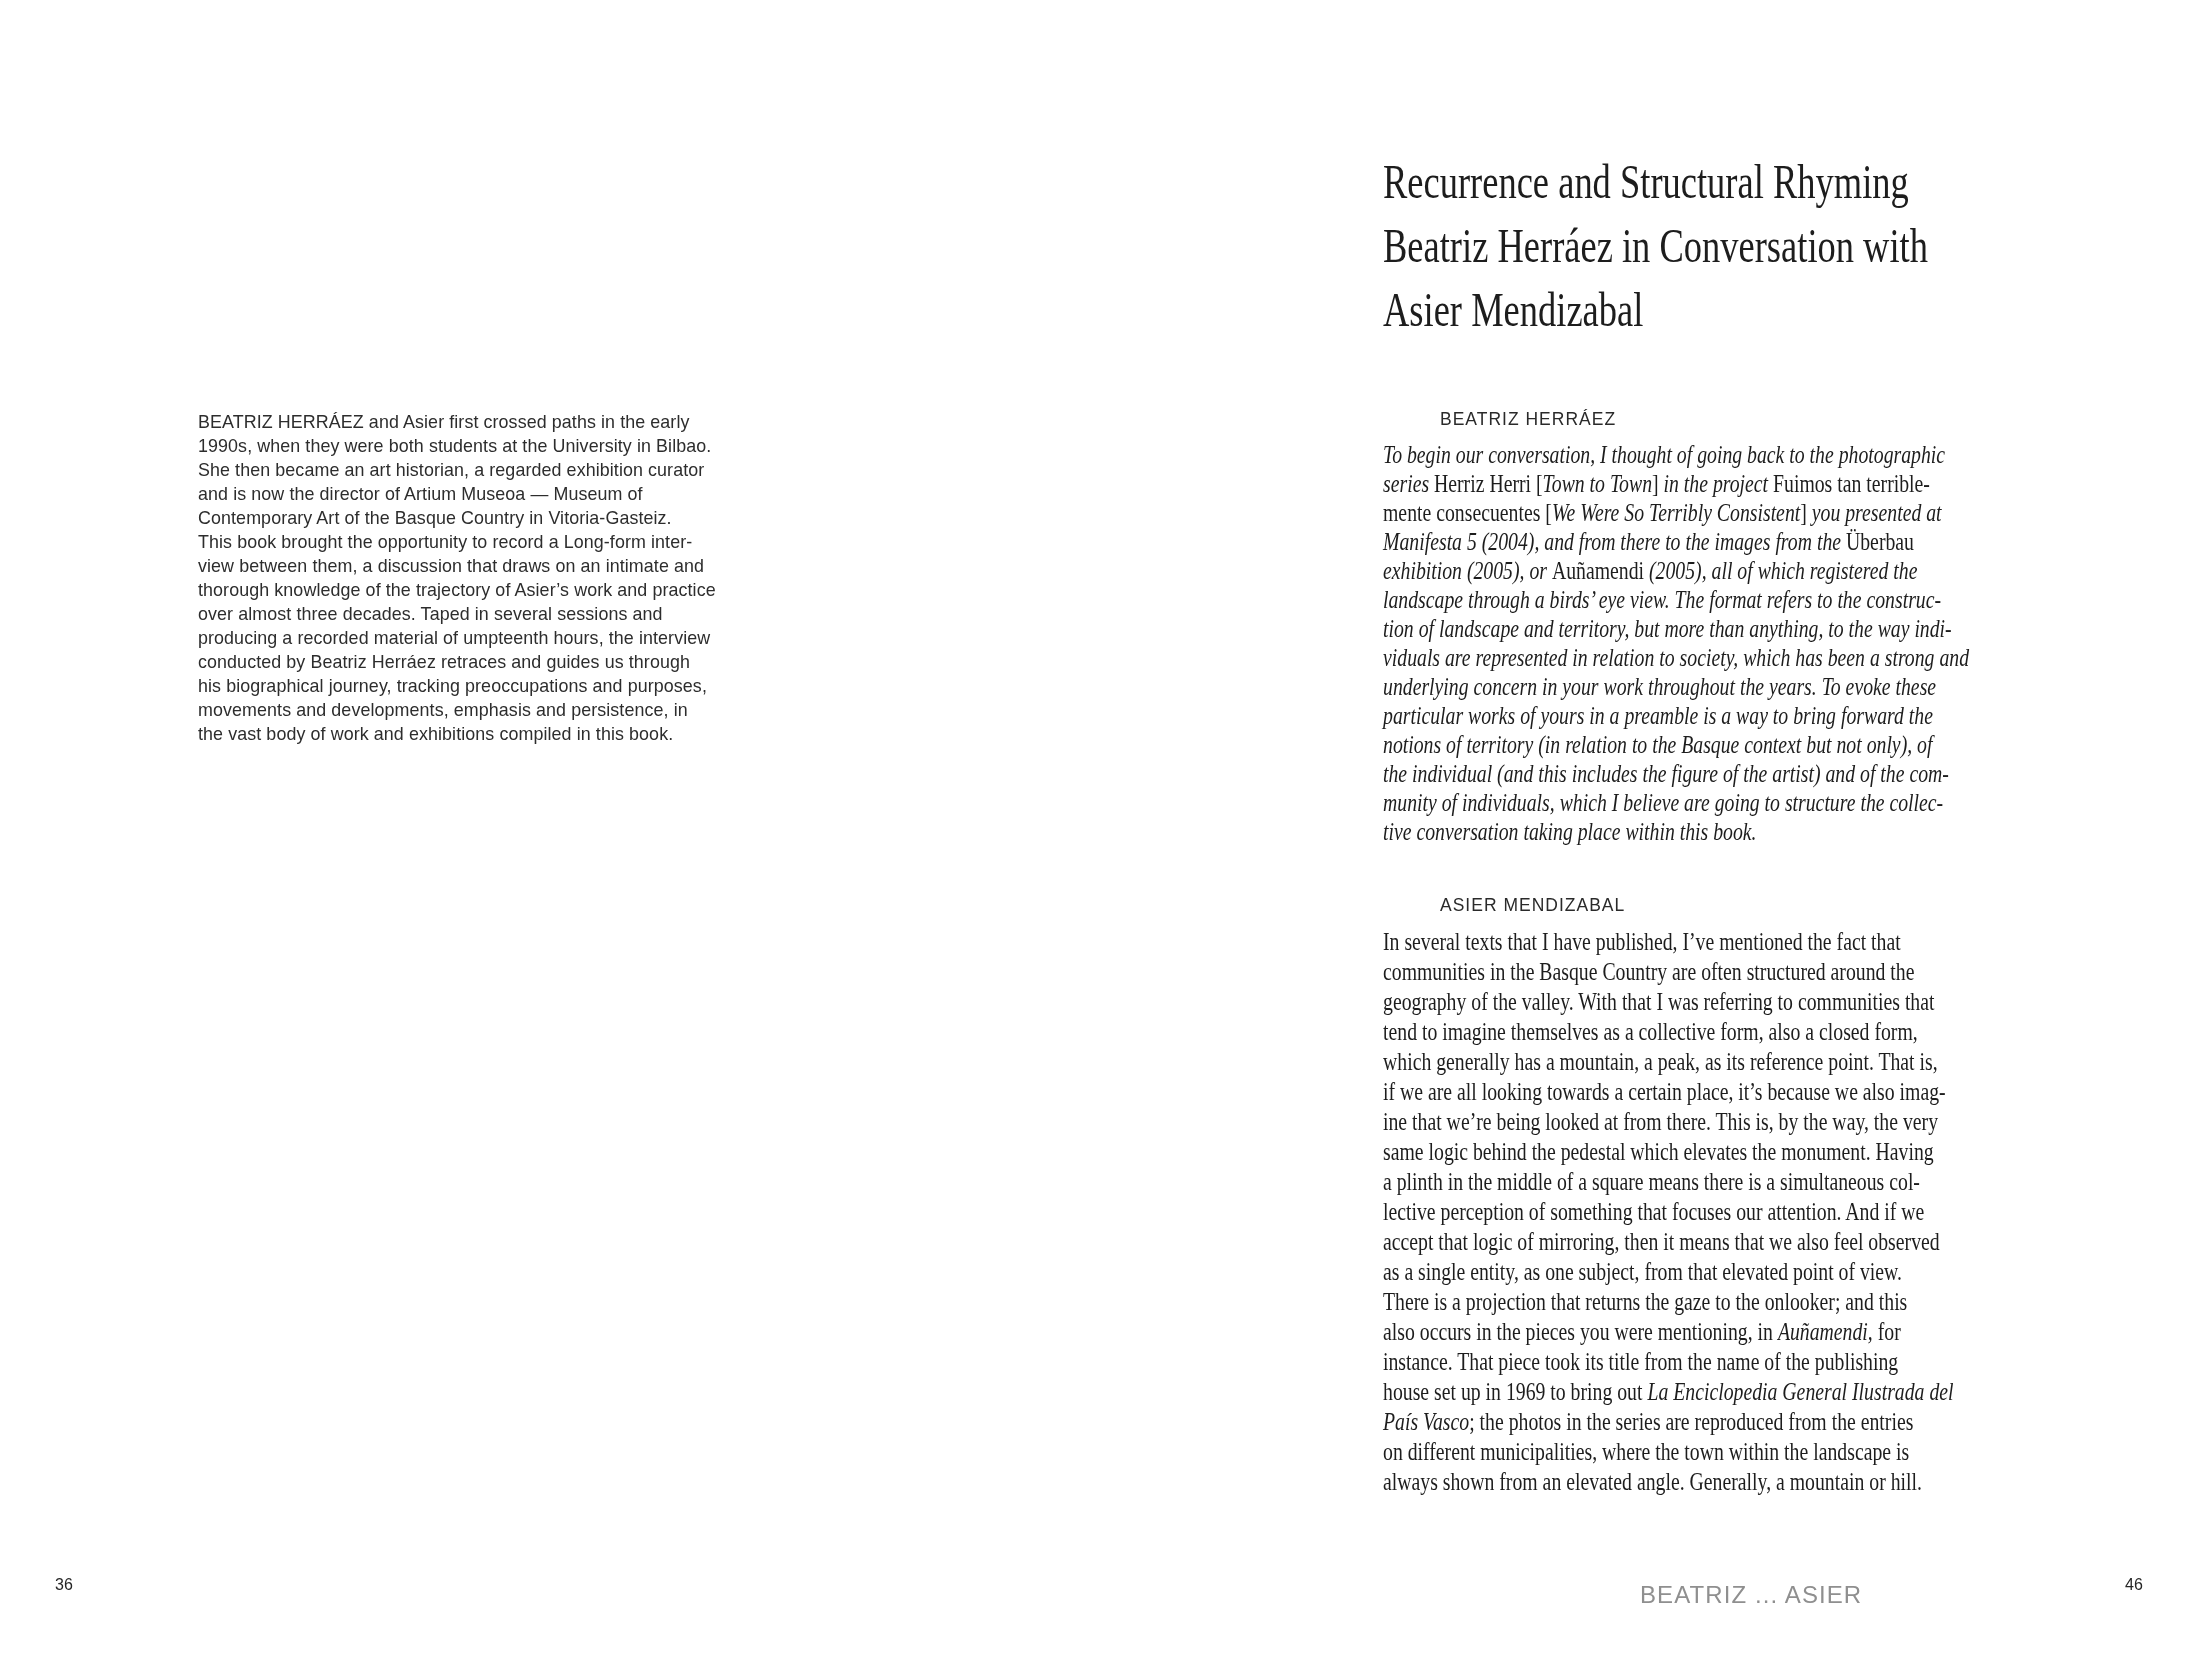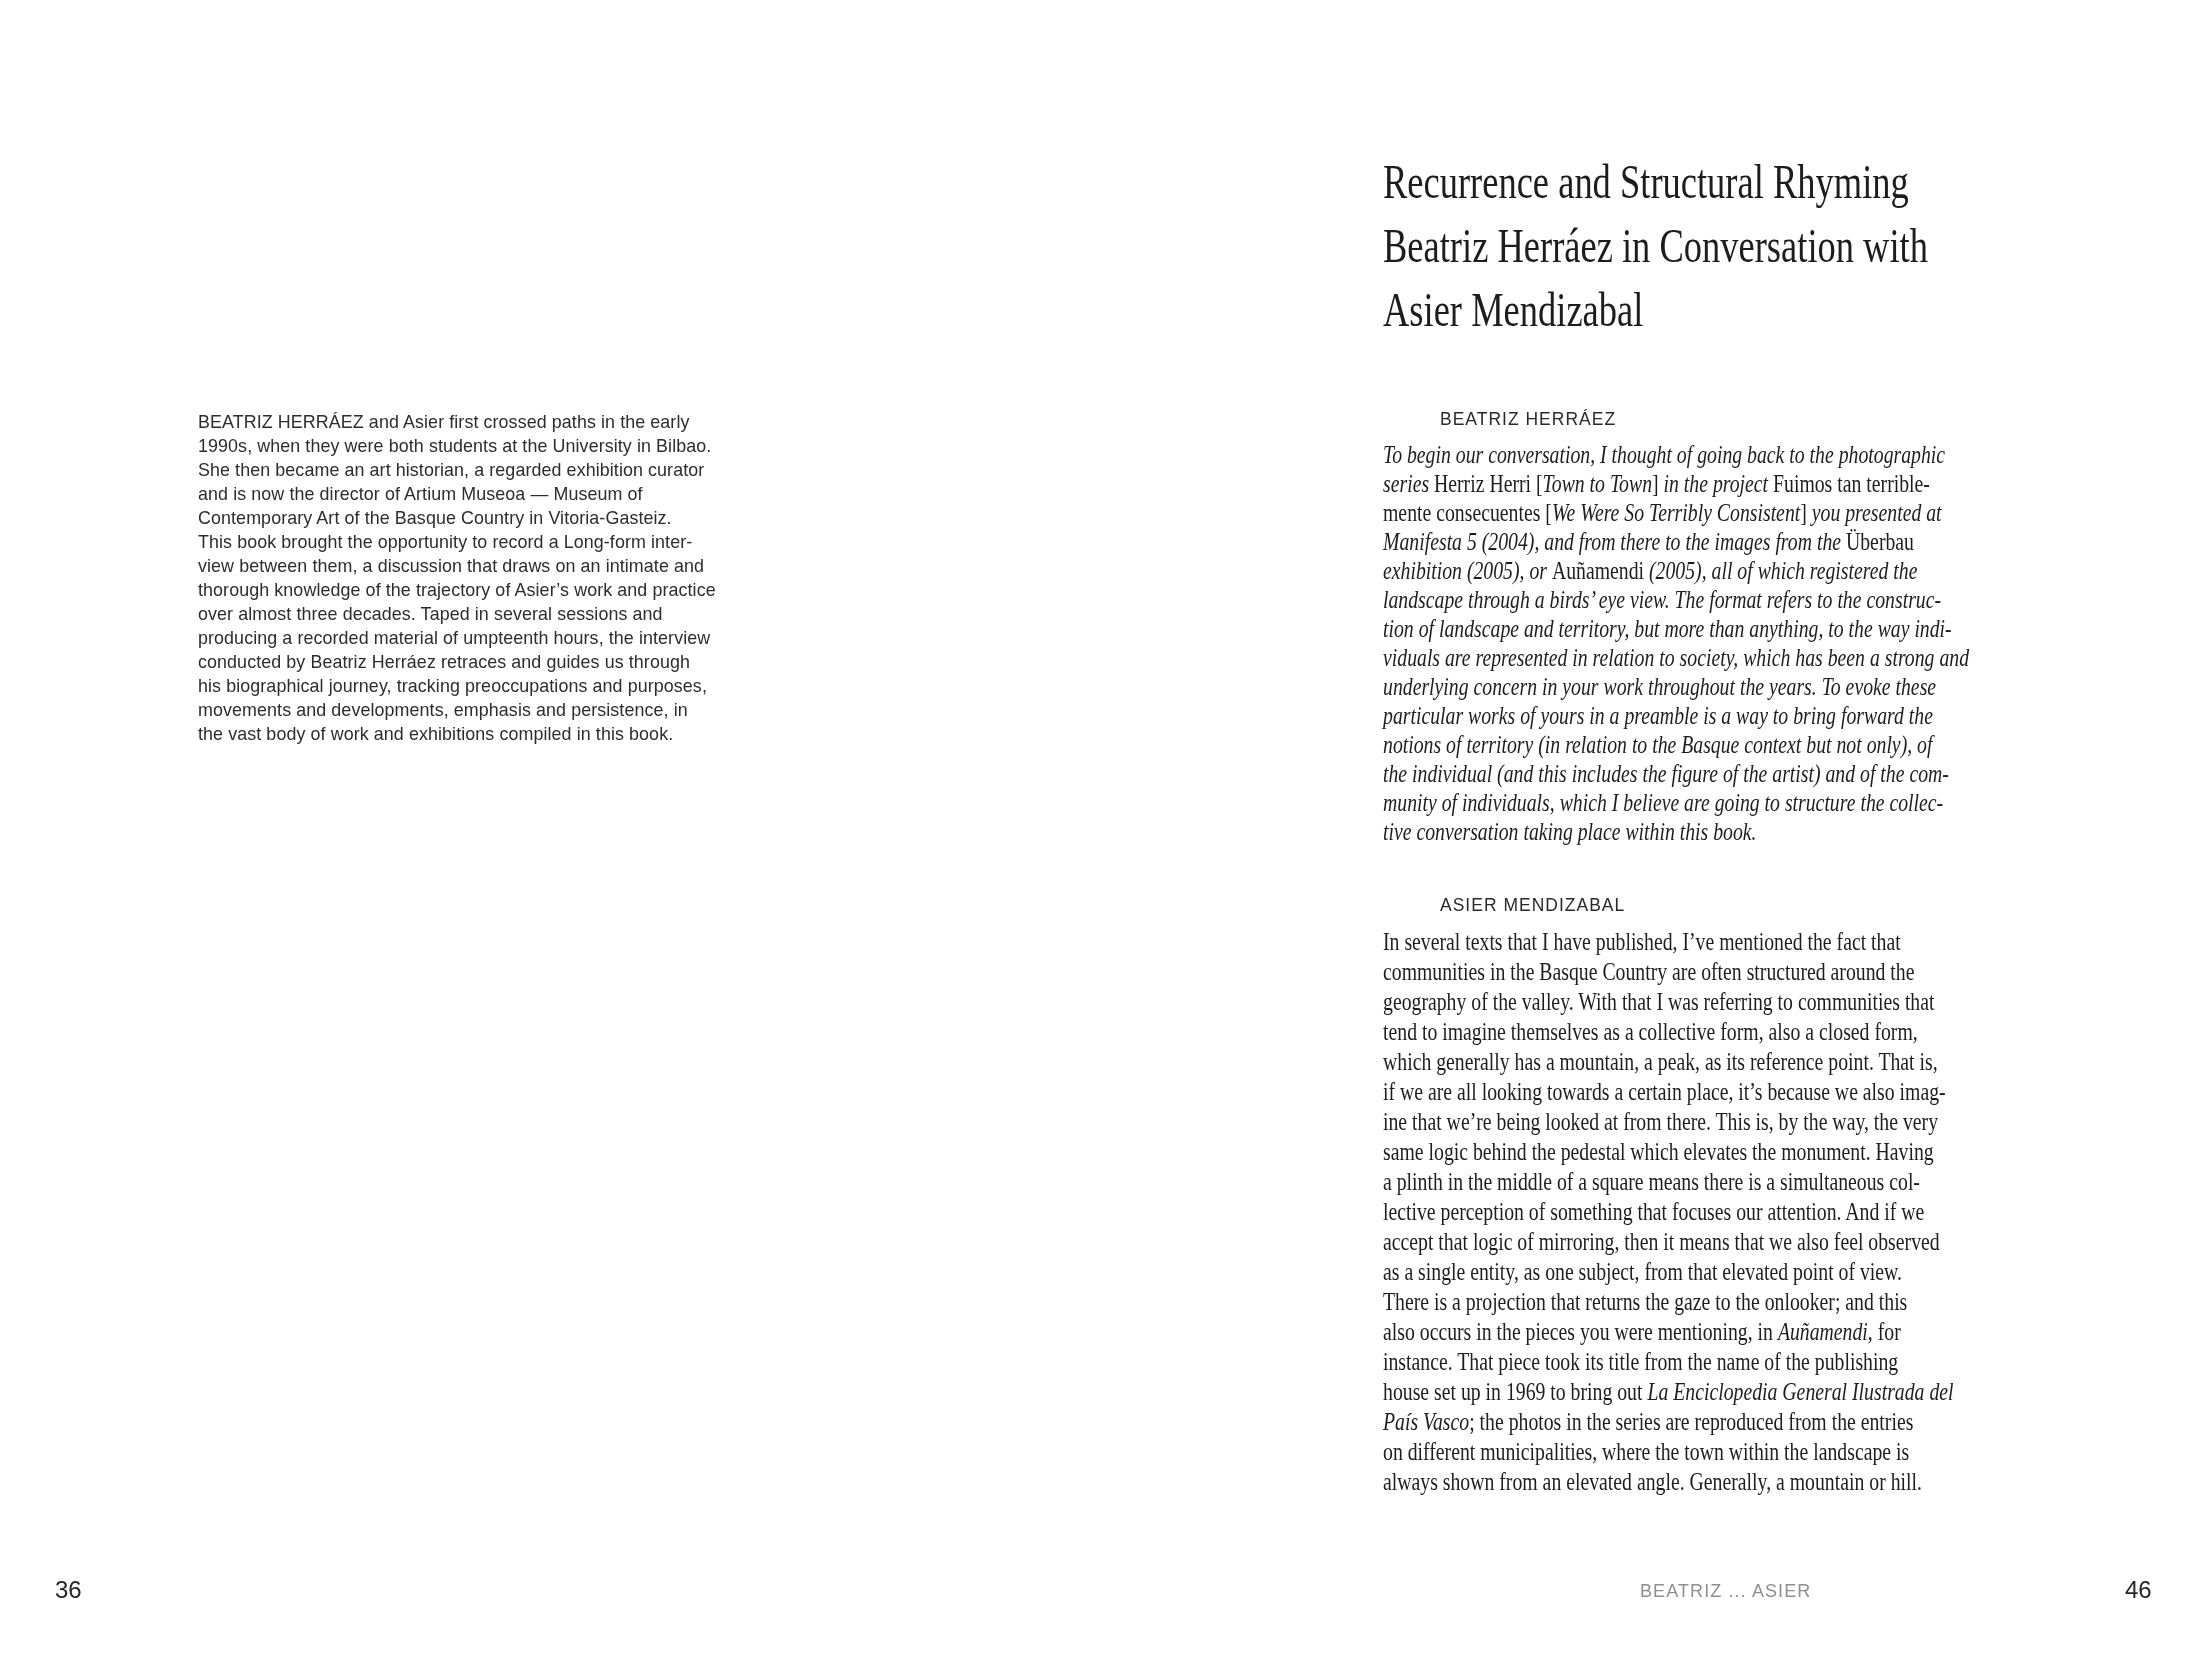--- a/index.html
+++ b/index.html
@@ -47,28 +47,28 @@
   #dialogue-roman  { top:927px; }
   .dialogue .line { line-height:29px; white-space:nowrap; }
   #dialogue-roman .line { line-height:30px; }
   .it { font-style:italic; }
   .rm { font-style:normal; }
 
   
   .pagenum {
     position:absolute; top:1576px;
     font-family:"Liberation Sans", sans-serif;
-    font-size:24px; color:#262626;
+    font-size:16px; color:#262626;
   }
   #pn-left  { left:55px; }
   #pn-right { left:2125px; }
   #running-title {
     position:absolute; left:1640px; top:1581px;
     font-family:"Liberation Sans", sans-serif;
-    font-size:18px; letter-spacing:1.1px; color:#8f8f8f;
+    font-size:24px; letter-spacing:1.1px; color:#8f8f8f;
     white-space:nowrap;
   }
 </style>
 </head>
 <body>
 
 <div id="spread">
 
   <div id="intro">
       <div class="line">BEATRIZ HERRÁEZ and Asier first crossed paths in the early</div>

